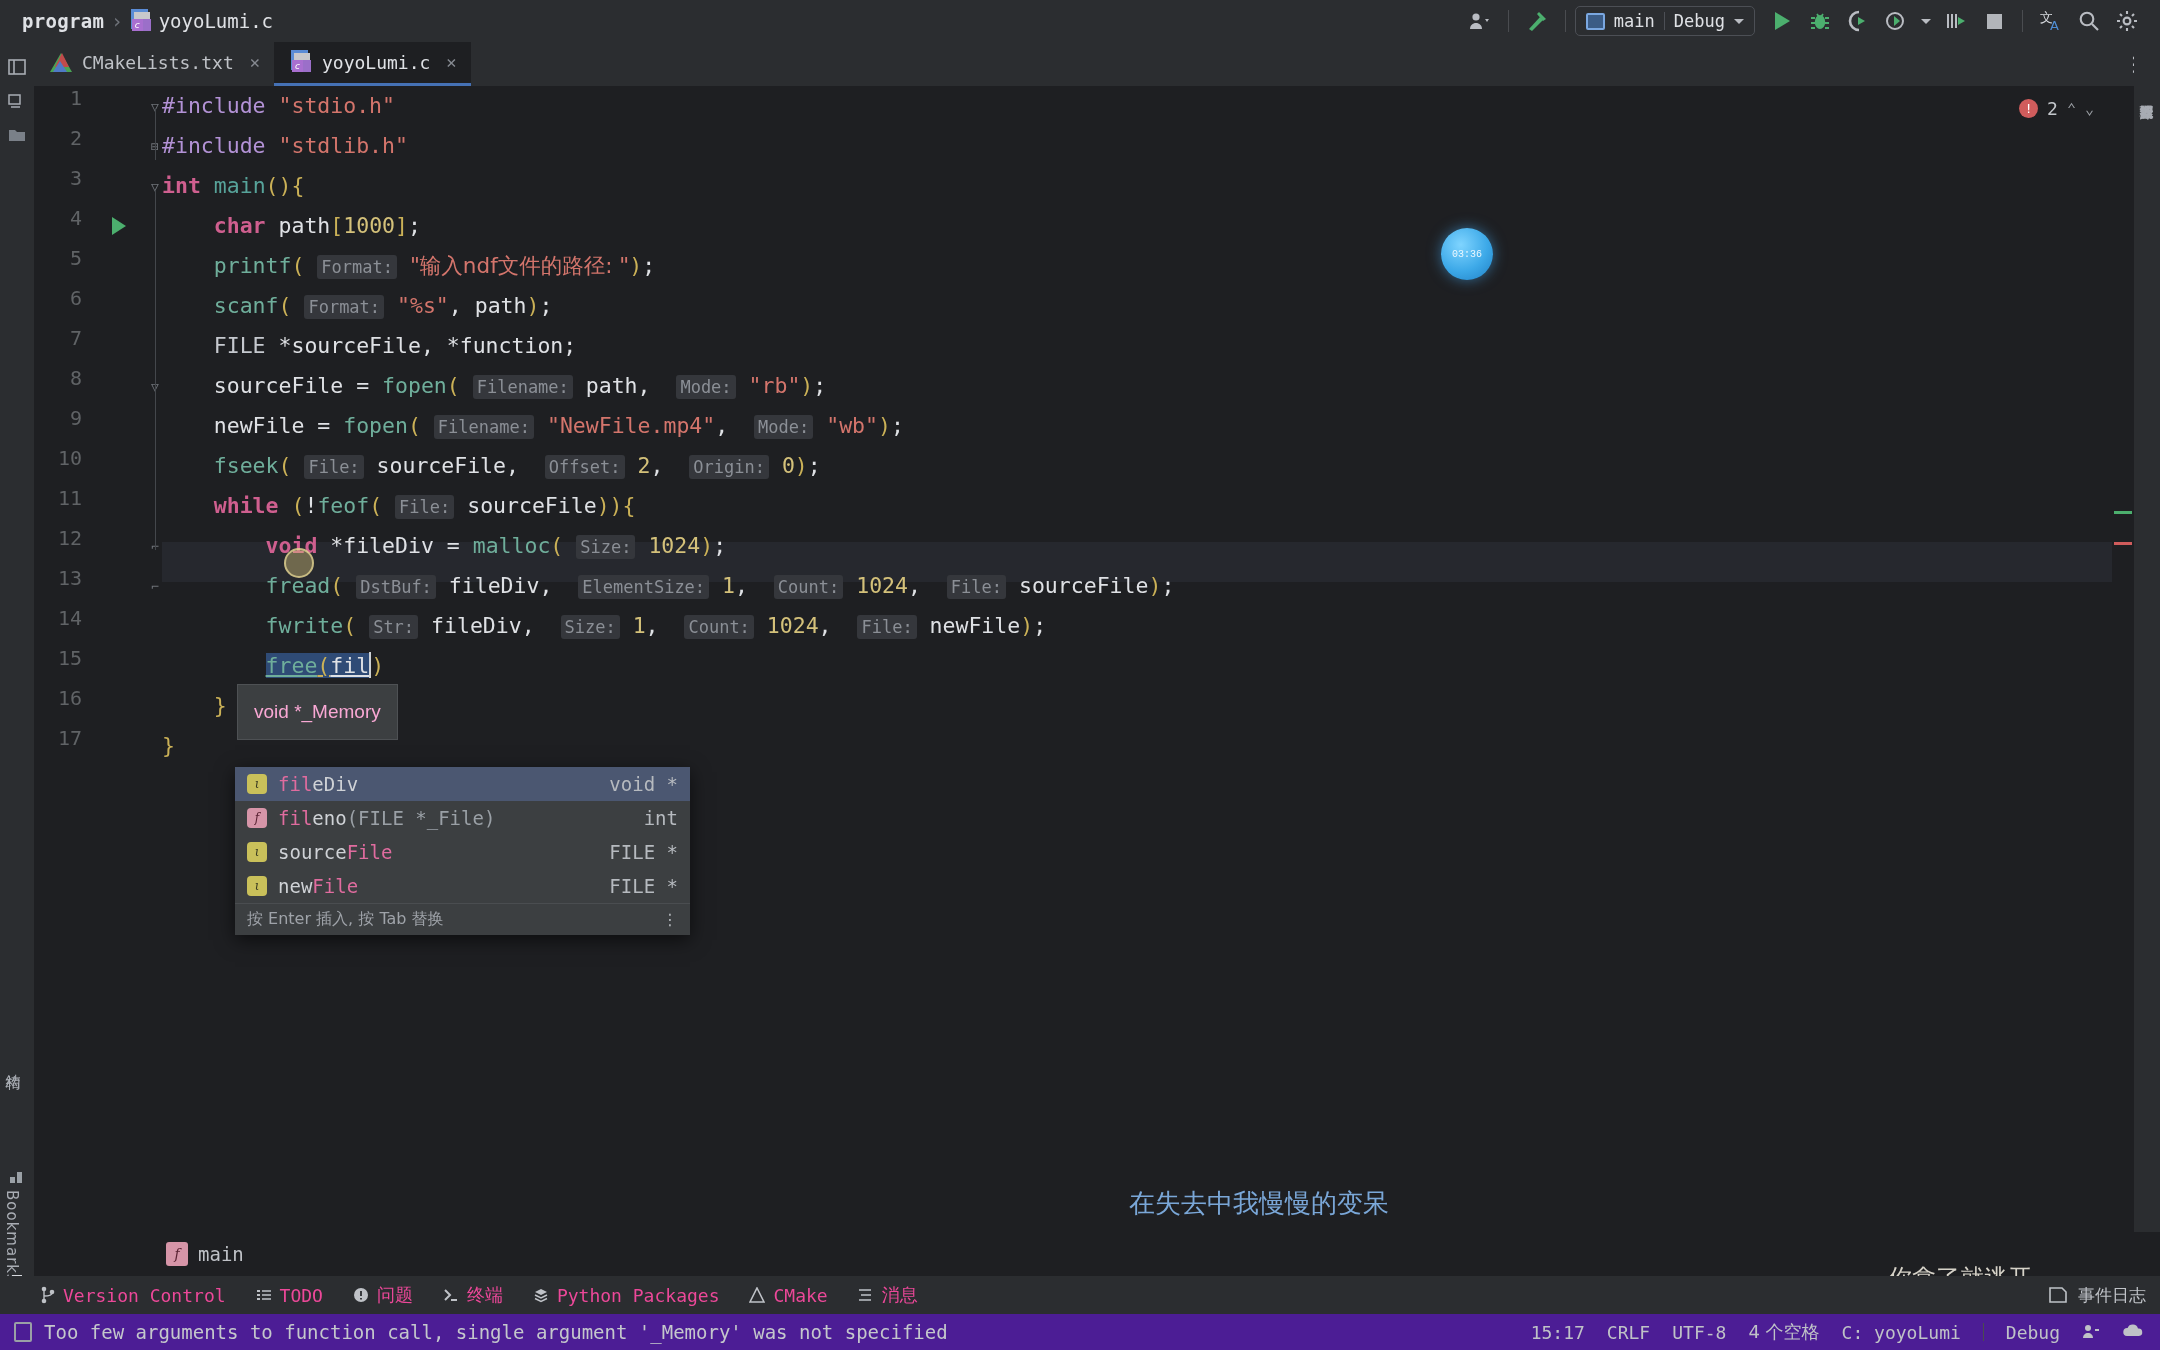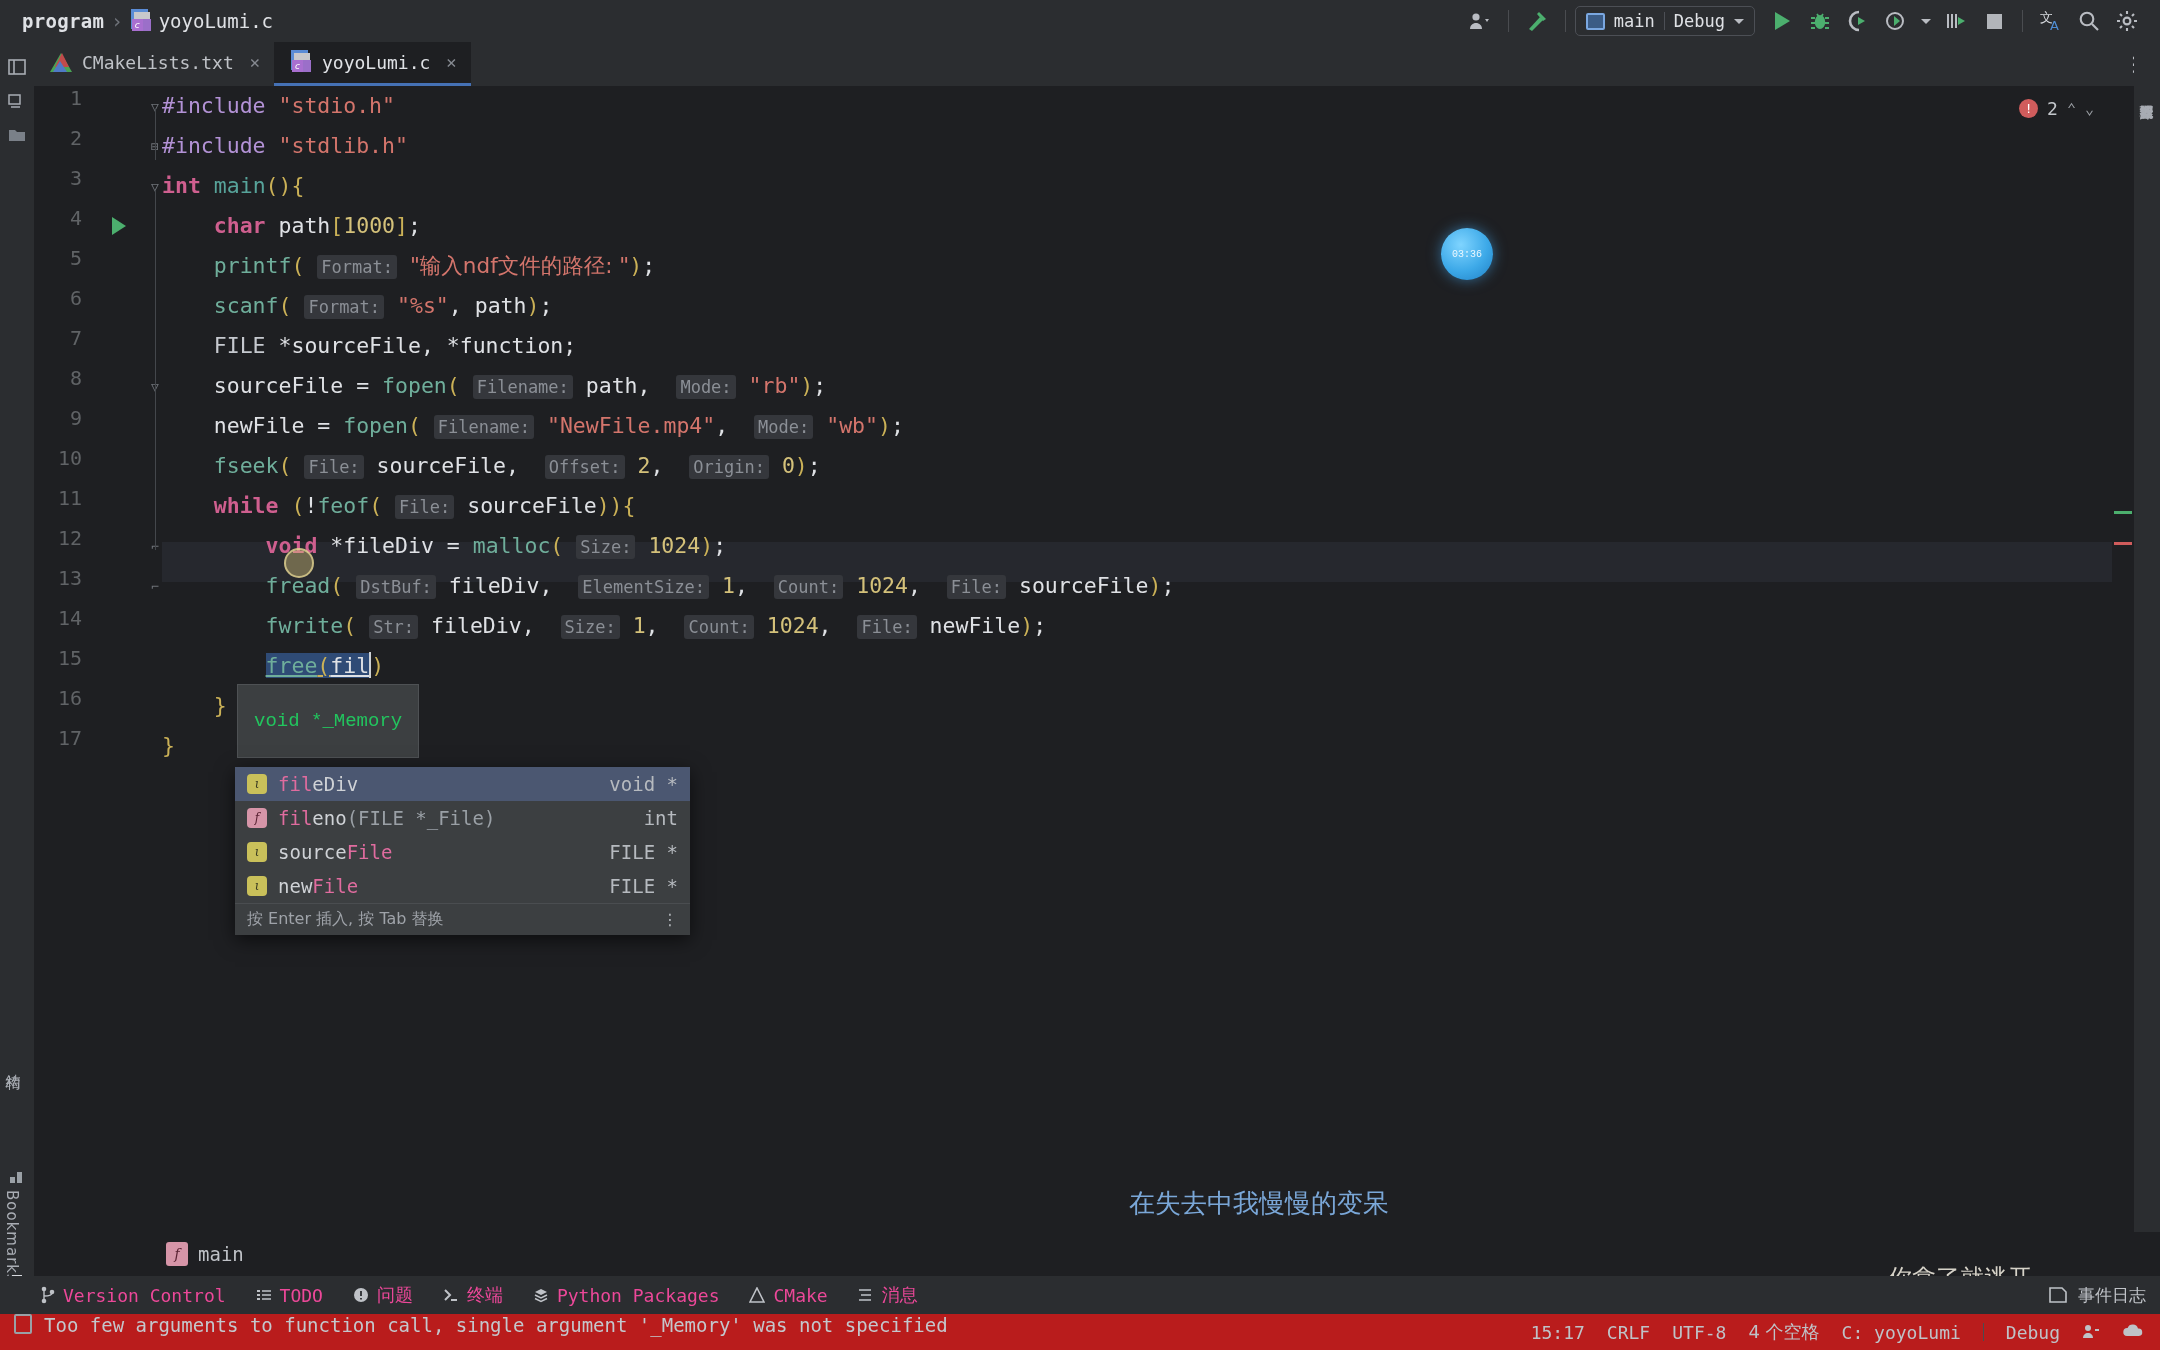--- a/index.html
+++ b/index.html
@@ -109,21 +109,21 @@
   .chev { color:#9a9ea4; font-size:15px; }
 
   
   .clockbadge { position:absolute; left:1407px; top:142px; width:52px; height:52px; border-radius:50%;
      background:radial-gradient(circle at 38% 32%, #7fd4ff 0%, #3da9e8 55%, #1f7fc4 100%);
      box-shadow:0 0 14px rgba(70,170,240,.55); display:flex; align-items:center; justify-content:center;
      color:#eaf7ff; font-size:10px; font-family:Liberation Mono, monospace; }
 
   
   .tooltip { position:absolute; left:203px; top:598px; background:#3c3f41; border:1px solid #4e5154;
-     color:#22c55e; font-size:19px; font-family:Liberation Mono, monospace; padding:25px 16px; }
+     color:#f9a8d4; font-size:19px; font-family:Liberation Sans, sans-serif; padding:16px 16px; }
 
   
   .caretring { position:absolute; left:250px; top:462px; width:30px; height:30px; border-radius:50%;
      background:rgba(212,193,122,.42); border:2px solid rgba(230,215,150,.75); }
 
   
   .cpop { position:absolute; left:201px; top:681px; width:455px; background:#3c3f41;
      box-shadow:0 5px 18px rgba(0,0,0,.6); }
   .crow { height:34px; display:flex; align-items:center; padding:0 12px; gap:11px; font-size:19px;
      font-family:"DejaVu Sans Mono", monospace; }
@@ -152,22 +152,22 @@
   
   .twbar { position:absolute; left:0; top:1276px; width:2160px; height:38px; background:#2b2d30;
      display:flex; align-items:center; padding-left:40px; gap:30px; }
   .twi { display:flex; align-items:center; gap:8px; color:#ec4899; font-size:18px;
      font-family:"DejaVu Sans Mono", monospace; }
   .twi .cjkl { font-family:"DejaVu Sans", sans-serif; }
   .tw-right { margin-left:auto; display:flex; align-items:center; gap:10px; padding-right:14px;
      color:#bfc2c7; font-size:17px; }
 
   
-  .statusbar { position:absolute; left:0; top:1314px; width:2160px; height:36px; background:#b91c1c;
-     display:flex; padding-left:14px; gap:12px; }
+  .statusbar { position:absolute; left:0; top:1314px; width:2160px; height:36px; background:#4c1d95;
+     display:flex; align-items:center; padding-left:14px; gap:12px; }
   .sb-msg { color:#c4c7cc; font-size:19px; font-family:"DejaVu Sans Mono", monospace; }
   .sb-right { margin-left:auto; display:flex; align-items:center; gap:22px; padding-right:16px;
      color:#bfc2c7; font-size:18px; font-family:"DejaVu Sans Mono", monospace; }
   .sb-right .cjkl { font-family:"DejaVu Sans", sans-serif; }
   .sb-sep2 { width:1px; height:18px; background:#4a4c50; }
   .warn-sq { width:18px;height:20px;border:2px solid #9aa0a6;border-radius:2px; }
 </style>
 </head>
 <body>
 

